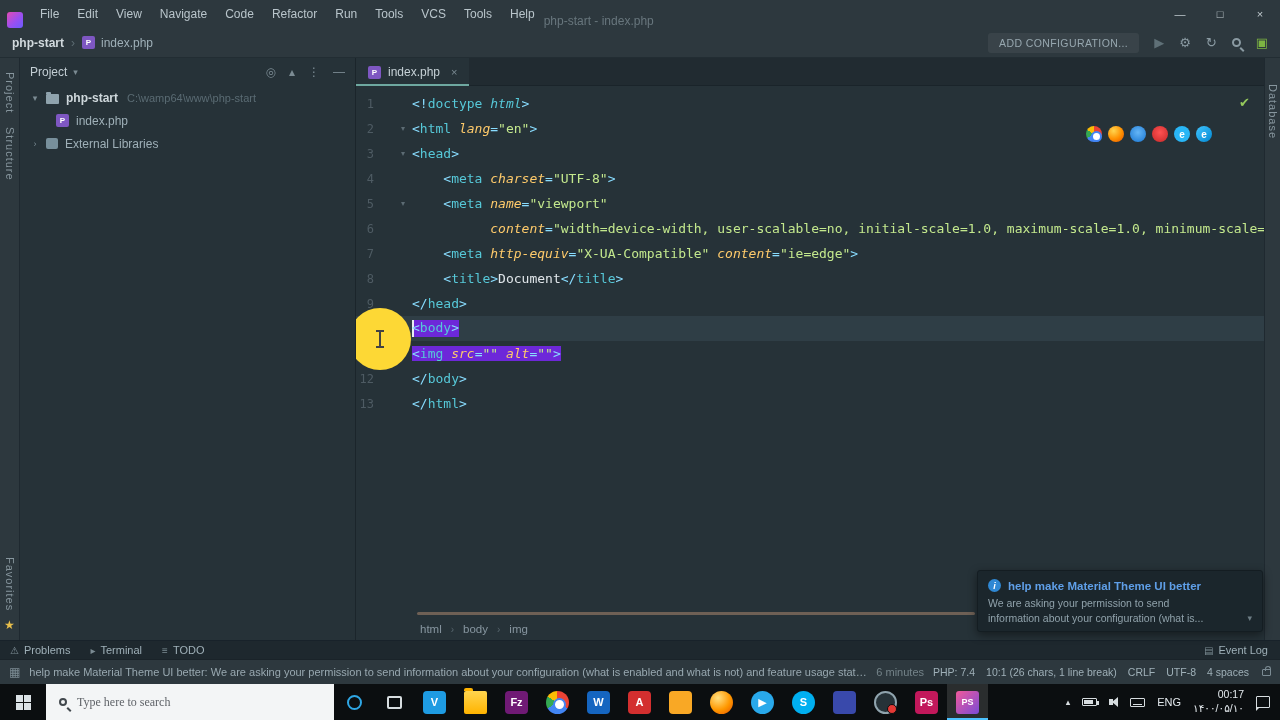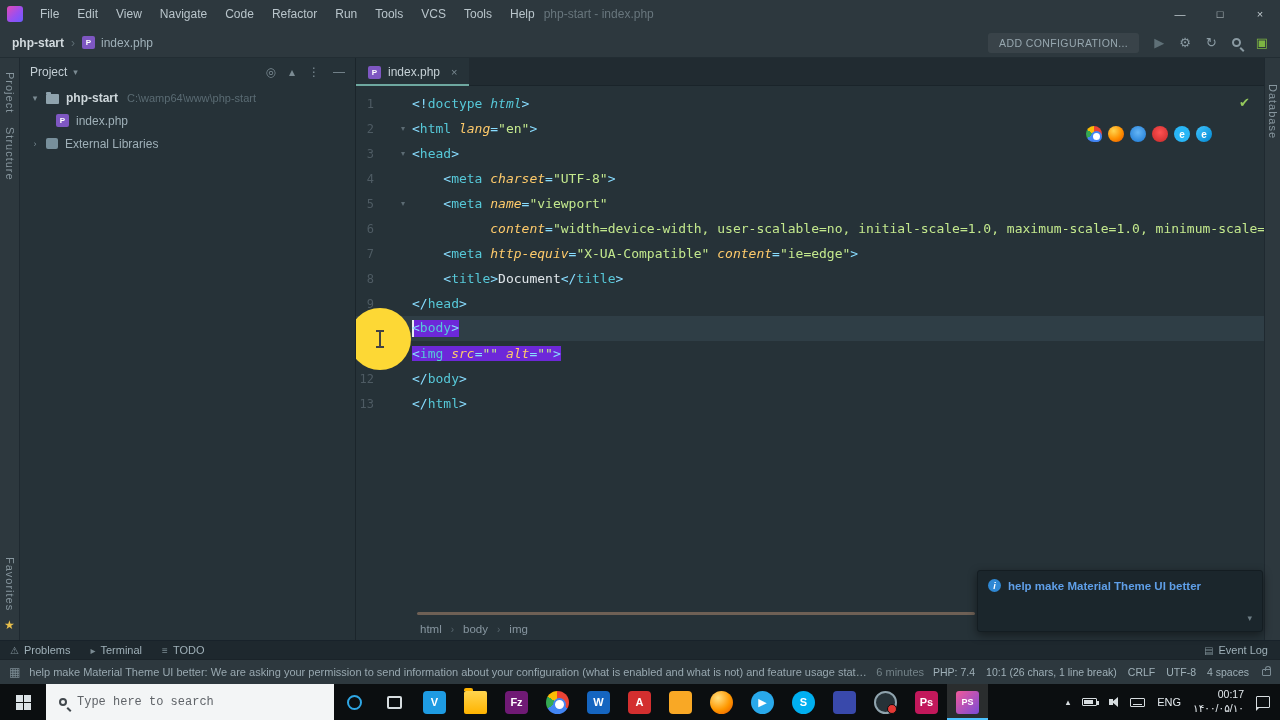--- a/index.html
+++ b/index.html
@@ -1,21 +1,21 @@
 <!DOCTYPE html>
 <html><head>
 <meta charset="utf-8">
 <style>
   *{box-sizing:border-box;margin:0;padding:0}
   html,body{background:#0b0e10}
   body{font-family:"Liberation Sans","DejaVu Sans",sans-serif;-webkit-font-smoothing:antialiased}
   .app{position:relative;width:1280px;height:720px;overflow:hidden;background:#263238}
 
   
-  .titlebar{position:absolute;top:0;left:0;right:0;height:28px;background:#2d383e;display:flex;align-items:center;z-index:20}
+  .titlebar{position:absolute;top:0;left:0;right:0;height:28px;background:#2d383e;display:flex;align-items:flex-end;z-index:20}
   .pslogo{width:16px;height:16px;margin:0 8px 0 7px;border-radius:3px;background:linear-gradient(135deg,#e24bb5,#9a4ff0 55%,#6a5cff);flex:0 0 auto}
   .mi{font-size:12px;color:#b9c5cb;padding:0 9px;line-height:28px;cursor:default}
   .win-title{font-size:12px;color:#68767d;white-space:nowrap}
   .win-controls{margin-left:auto;display:flex}
   .wc{width:40px;height:28px;display:flex;align-items:center;justify-content:center;color:#c0cace;font-size:11px}
 
   
   .navbar{position:absolute;top:28px;left:0;right:0;height:30px;background:#2d383e;border-bottom:1px solid #222d33;display:flex;align-items:center;padding:0 12px;z-index:19}
   .nb-project{font-size:12px;font-weight:700;color:#d2dade}
   .nb-sep{color:#5c6b73;font-size:12px;margin:0 7px}
@@ -110,21 +110,21 @@
   .n-chev{position:absolute;right:10px;bottom:8px;color:#6e7d85;font-size:9px}
 
   
   .taskbar{position:absolute;top:684px;left:0;right:0;height:36px;background:#0b0e10;display:flex;align-items:center;z-index:30}
   .start{width:46px;height:36px;display:flex;align-items:center;justify-content:center}
   .winlogo{display:grid;grid-template-columns:7px 7px;grid-template-rows:7px 7px;gap:1px}
   .winlogo i{background:#dbe2e6}
   .searchbox{width:288px;height:36px;background:#f3f5f6;display:flex;align-items:center;gap:10px;padding-left:13px}
   .smag{width:8px;height:8px;border:2px solid #41484d;border-radius:50%;position:relative;flex:0 0 auto}
   .smag::after{content:'';position:absolute;width:2px;height:5px;background:#41484d;left:7px;top:7px;transform:rotate(-45deg)}
-  .searchbox input{border:0;outline:0;background:transparent;font-size:12px;color:#3c4043;width:230px;font-family:Liberation Mono, monospace}
+  .searchbox input{border:0;outline:0;background:transparent;font-size:12px;color:#3c4043;width:230px;font-family:Liberation Serif, serif}
   .searchbox input::placeholder{color:#5f6368}
   .tbtn{width:40px;height:36px;display:flex;align-items:center;justify-content:center}
   .cortana{width:15px;height:15px;border-radius:50%;border:2px solid #2fa7e5}
   .taskview{width:15px;height:13px;border:2px solid #d7dde0;border-radius:2px}
   .tb-apps{display:flex;height:36px}
   .tb-app{width:41px;height:36px;display:flex;align-items:center;justify-content:center}
   .tb-app.active{background:rgba(255,255,255,.13);box-shadow:inset 0 -2px 0 #4cc2ff}
   .tb-ic{width:23px;height:23px;border-radius:4px;display:flex;align-items:center;justify-content:center;font-size:11px;font-weight:700;color:#fff}
   .tb-ic.circle{border-radius:50%}
   .tb-ic.folder{background:linear-gradient(#ffd54f,#ffb300);border-radius:2px;position:relative}
@@ -367,20 +367,24 @@
       <span>4 spaces</span>
       <span class="lock"></span>
     </div>
   </div>
 
   <div class="notification">
     <div class="n-head">
       <span class="ninfo">i</span>
       <span class="n-title">help make Material Theme UI better</span>
     </div>
+    <div class="n-body">
+      <div>We are asking your permission to send</div>
+      <div>information about your configuration (what is...</div>
+    </div>
     <span class="n-chev">▾</span>
   </div>
 
   <div class="taskbar">
     <div class="start">
       <div class="winlogo">
           <i></i>
           <i></i>
           <i></i>
           <i></i>

